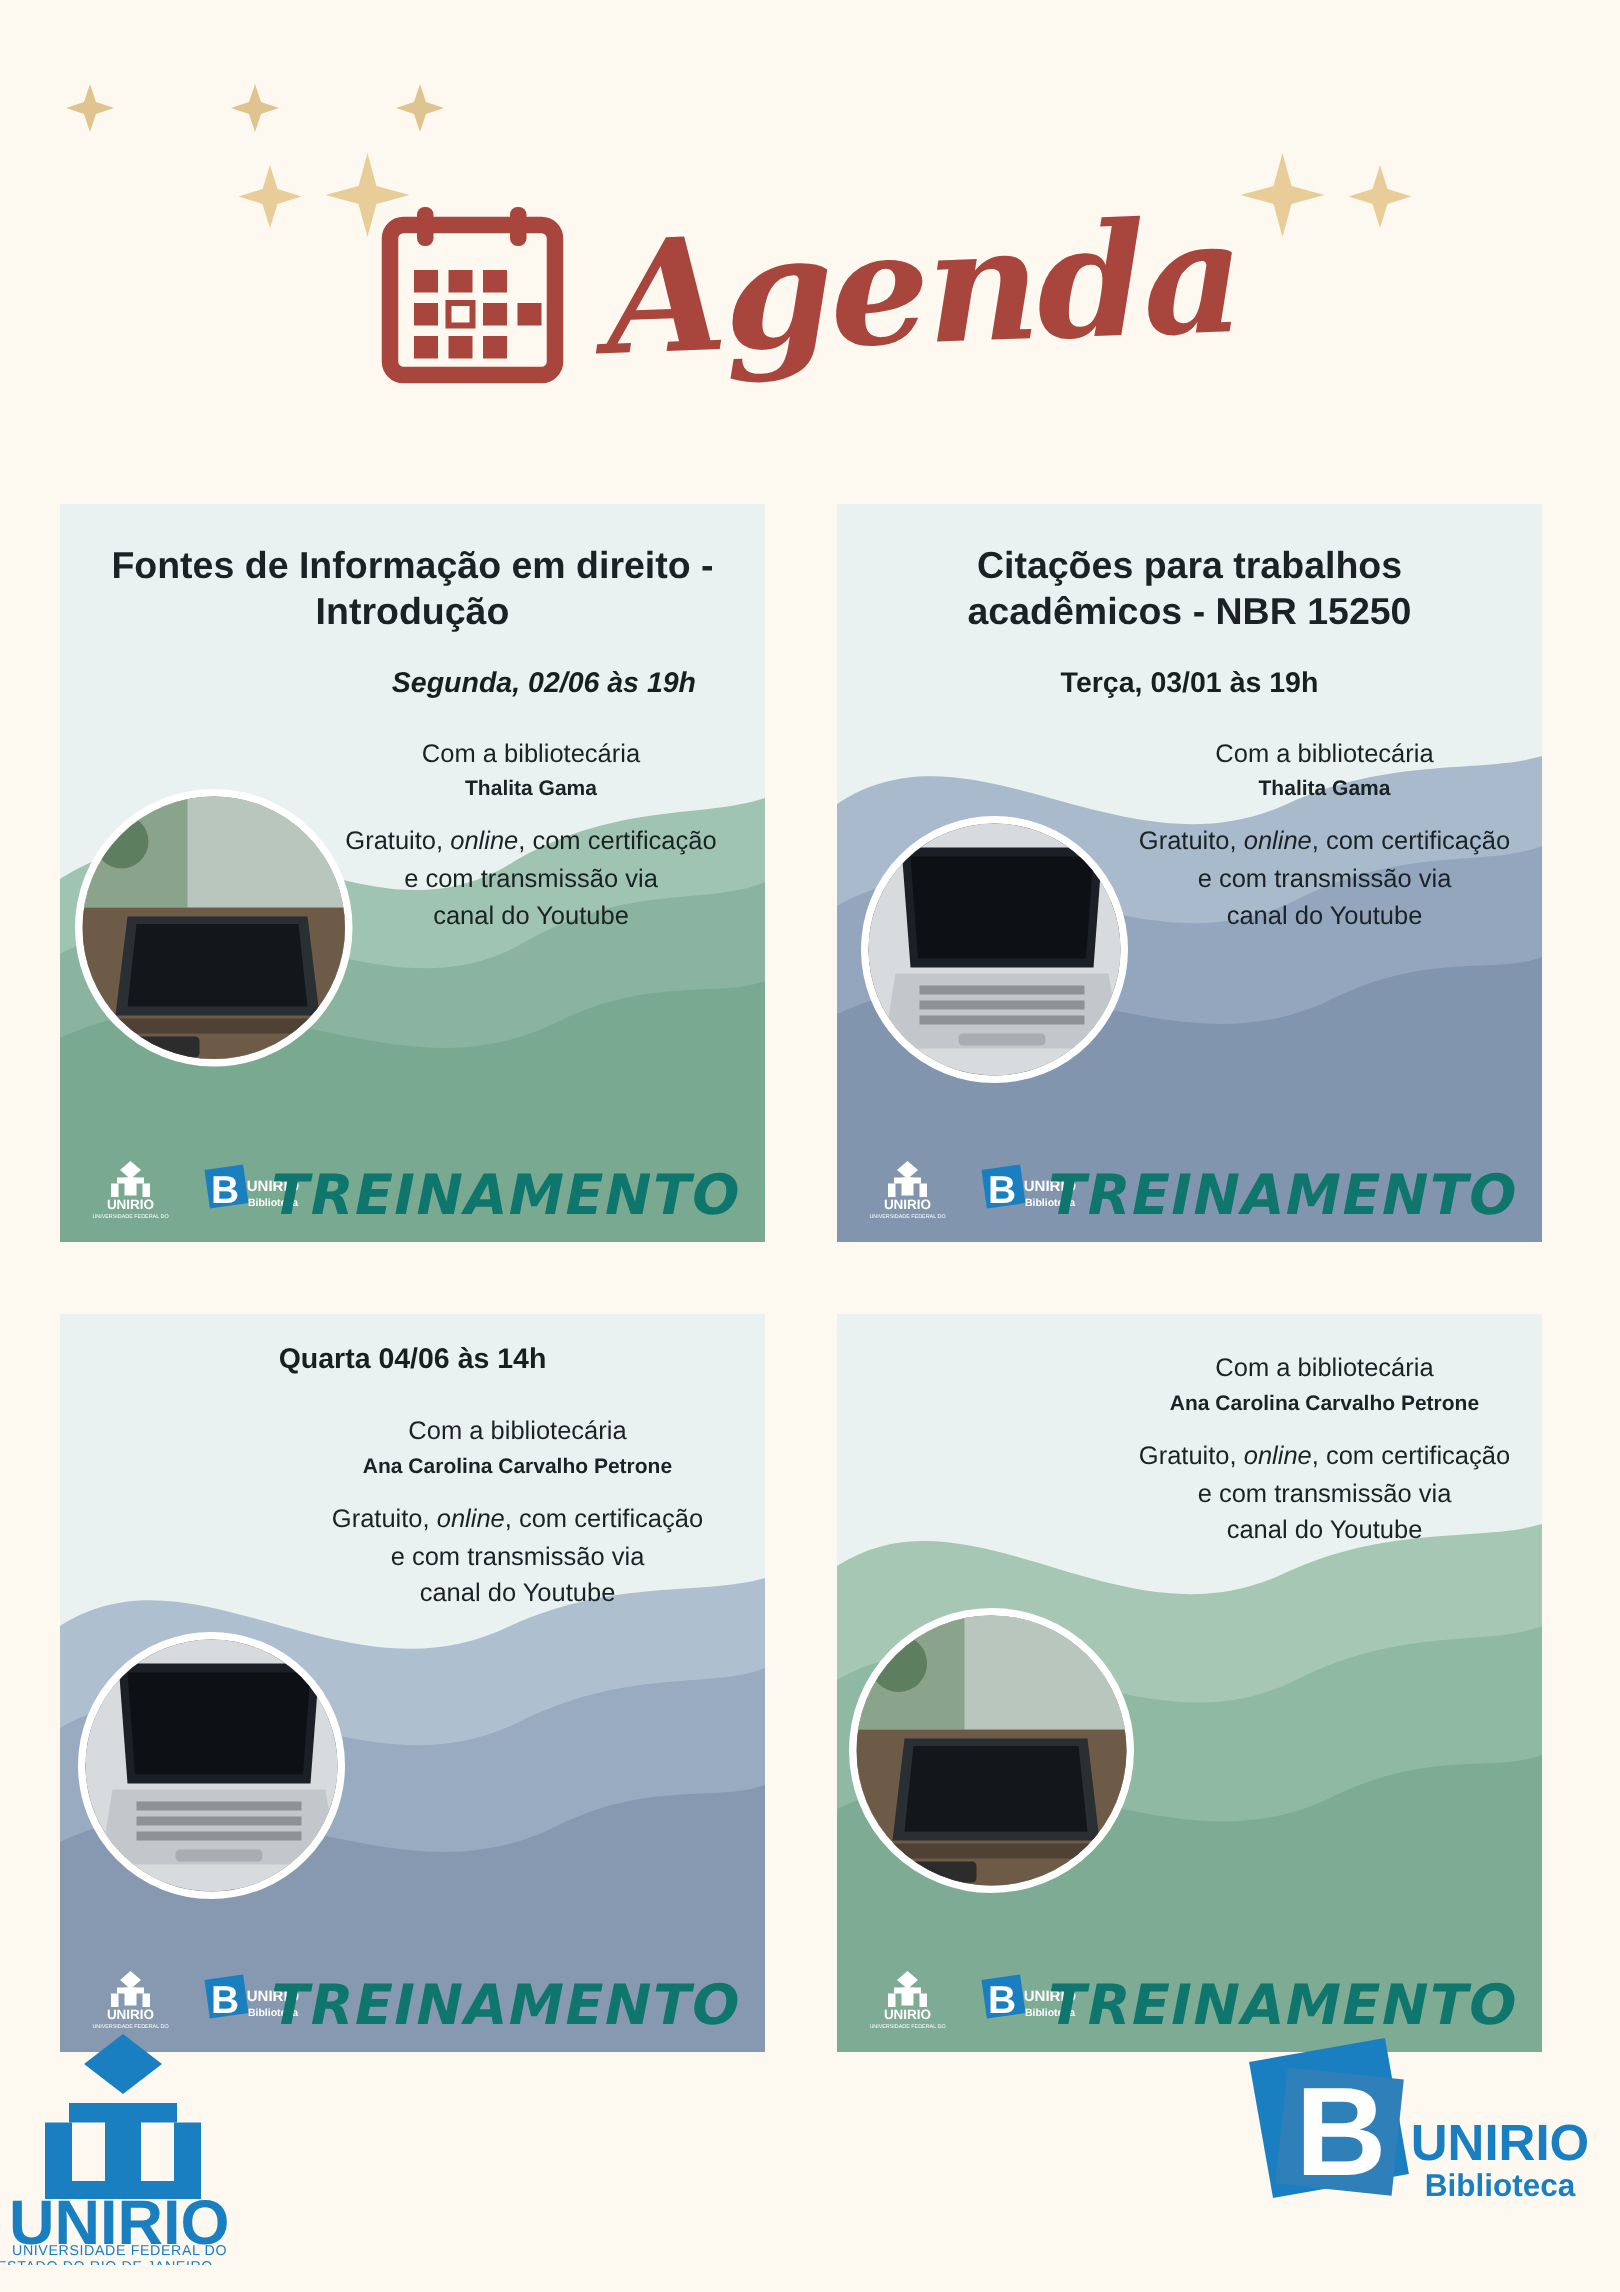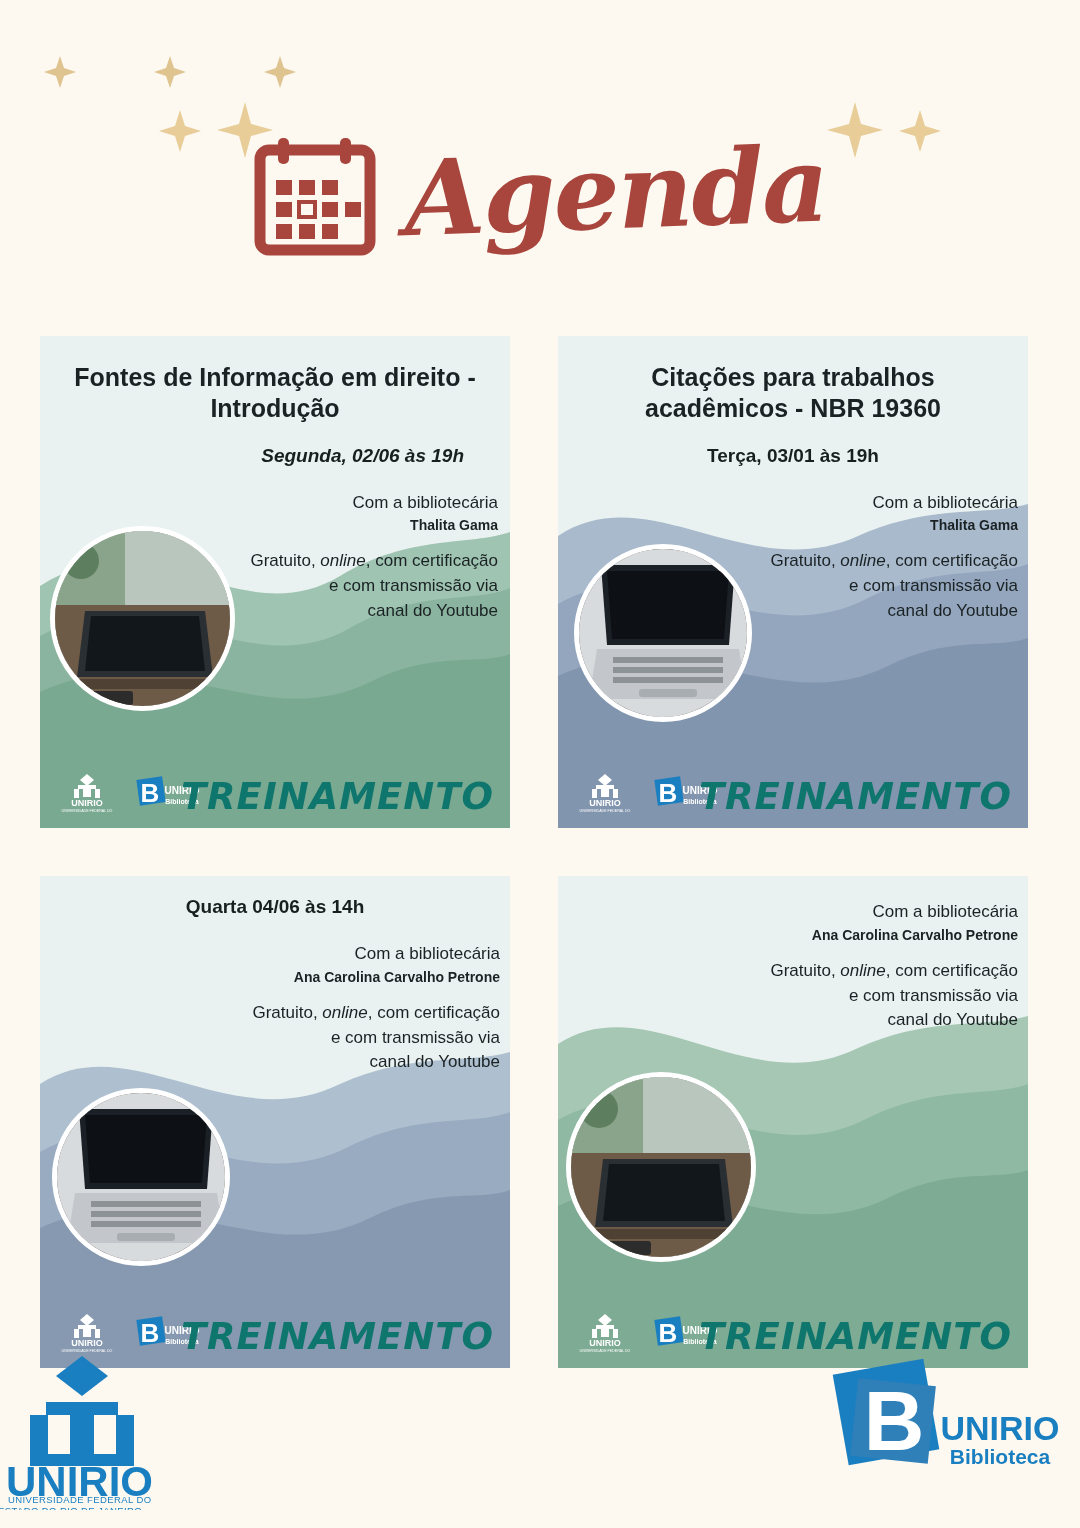--- a/index.html
+++ b/index.html
@@ -58,21 +58,21 @@
     font-weight: bold;
     font-size: 19px;
     color: #18201f;
     margin-top: 20px;
   }
   .card-date.right { text-align: right; padding-right: 46px; font-style: italic; }
   .card-date.c2 { text-align: center; padding-right: 0; }
 
   .card-body {
     position: relative; z-index: 5;
-    text-align: right;
+    text-align: center;
     font-size: 17px;
     color: #1b2224;
     line-height: 1.45;
     margin-top: 24px;
     padding: 0 18px;
   }
   .card-body .who { font-weight: bold; font-size: 14px; }
   .card-body .free { margin-top: 14px; }
   .body-right { padding-left: 170px; padding-right: 12px; }
   .body-rightish { padding-left: 190px; padding-right: 10px; }
@@ -233,21 +233,21 @@
     <div class="card">
       <div class="card-bg">
         <svg width="470" height="492" viewBox="0 0 470 492" preserveAspectRatio="none">
           <rect width="470" height="492" fill="#eaf2f1"></rect>
           <path d="M0 200 C90 140 190 250 300 200 C370 168 430 180 470 168 L470 492 L0 492 Z" fill="#a9bacd"></path>
           <path d="M0 268 C100 210 200 320 310 262 C380 228 434 242 470 228 L470 492 L0 492 Z" fill="#93a6bd"></path>
           <path d="M0 340 C120 284 220 384 330 330 C395 298 438 314 470 302 L470 492 L0 492 Z" fill="#8295ae"></path>
         </svg>
       </div>
 
-      <div class="card-title">Citações para trabalhos acadêmicos - NBR 19360</div>
+      <div class="card-title">Citações para trabalhos acadêmicos - NBR 15250</div>
       <div class="card-date c2">Terça, 03/01 às 19h</div>
 
       <div class="card-body body-rightish">
         <div>Com a bibliotecária</div>
         <div class="who">Thalita Gama</div>
         <div class="free">
           <span>Gratuito, </span><em>online</em><span>, com certificação</span><br>
           <span>e com transmissão via</span><br>
           <span>canal do Youtube</span>
         </div>

